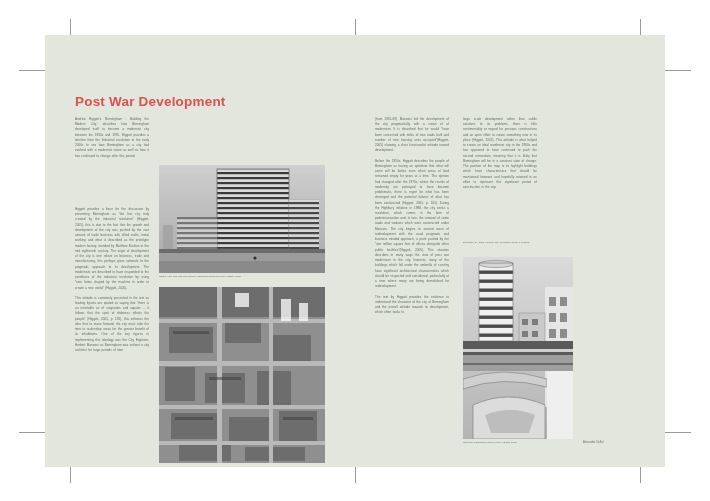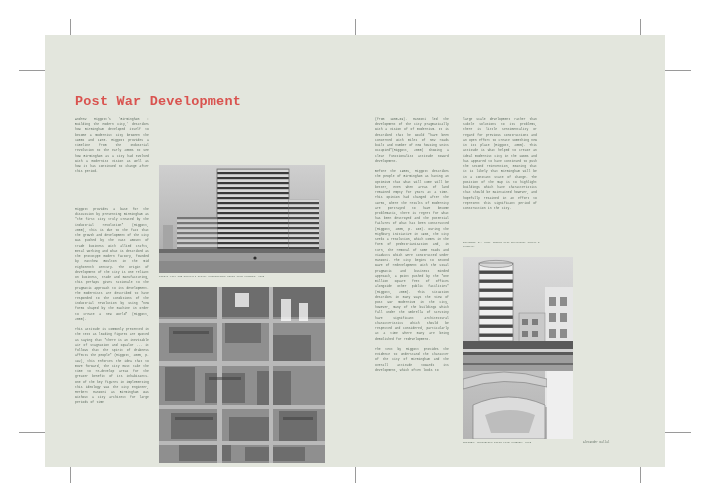--- a/index.html
+++ b/index.html
@@ -6,21 +6,21 @@
   body{
     width:710px;height:501px;
     background:#ffffff;
     font-family:"Liberation Sans", sans-serif;
     overflow:hidden;
     position:relative;
   }
   .spread{
     position:absolute;
     left:45px;top:35px;
-    width:620px;height:432px;font-family:Liberation Mono, monospace;
+    width:620px;height:432px;
   }
   .page{
     position:absolute;
     top:0;height:432px;
     background:#e3e6dd;
   }
   .page-left{left:0;width:310px;}
   .page-right{left:310px;width:310px;}
 
   

